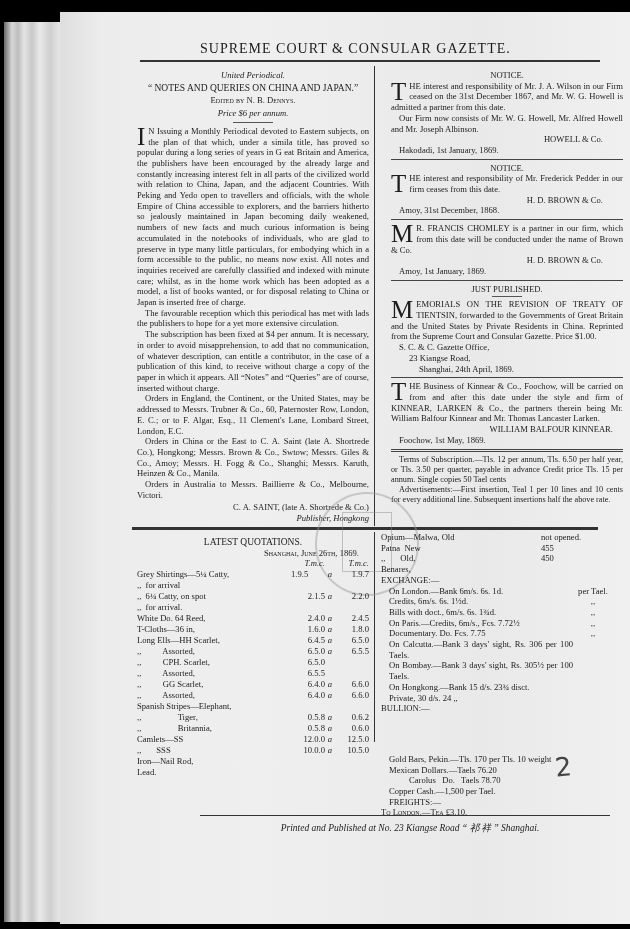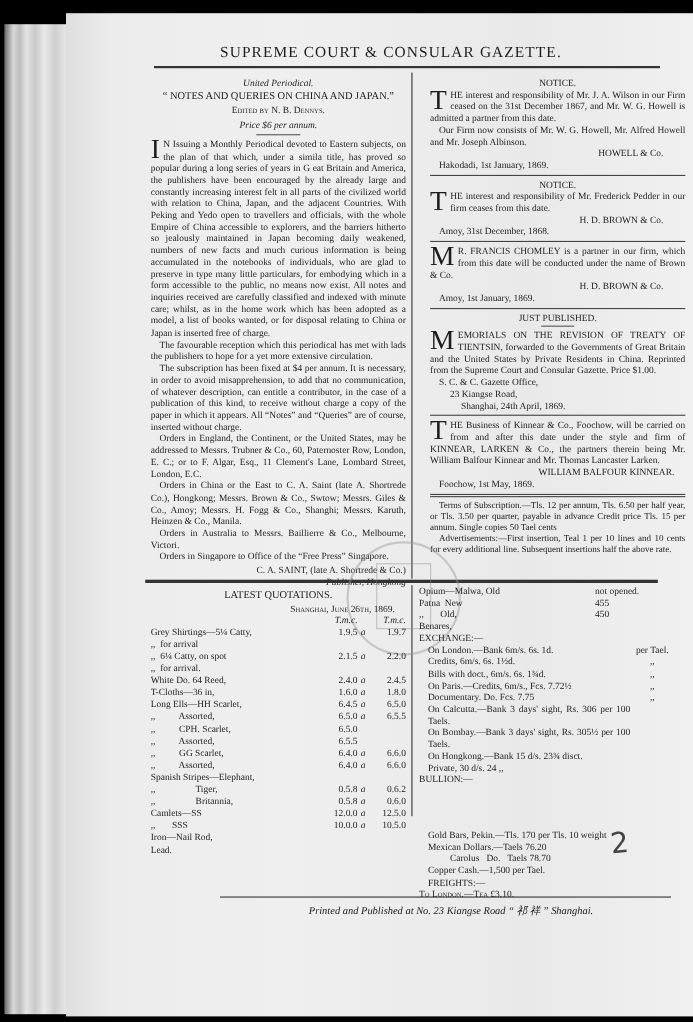--- a/index.html
+++ b/index.html
@@ -38,21 +38,20 @@
   <div class="c" style="font-size:9.5px;margin-top:2px">“ NOTES AND QUERIES ON CHINA AND JAPAN.”</div>
   <div class="c sc" style="margin-top:2px">Edited by N. B. Dennys.</div>
   <div class="c" style="font-style:italic;margin-top:2px">Price $6 per annum.</div>
   <div style="width:40px;margin:3px auto;border-top:1px solid #555"></div>
   <div><span class="drop">I</span><span>N Issuing a Monthly Periodical devoted to Eastern subjects, on the plan of that which, under a simila title, has proved so popular during a long series of years in G eat Britain and America, the publishers have been encouraged by the already large and constantly increasing interest felt in all parts of the civilized world with relation to China, Japan, and the adjacent Countries. With Peking and Yedo open to travellers and officials, with the whole Empire of China accessible to explorers, and the barriers hitherto so jealously maintained in Japan becoming daily weakened, numbers of new facts and much curious information is being accumulated in the notebooks of individuals, who are glad to preserve in type many little particulars, for embodying which in a form accessible to the public, no means now exist. All notes and inquiries received are carefully classified and indexed with minute care; whilst, as in the home work which has been adopted as a model, a list of books wanted, or for disposal relating to China or Japan is inserted free of charge.</span></div>
   <p>The favourable reception which this periodical has met with lads the publishers to hope for a yet more extensive circulation.</p>
   <p>The subscription has been fixed at $4 per annum. It is necessary, in order to avoid misapprehension, to add that no communication, of whatever description, can entitle a contributor, in the case of a publication of this kind, to receive without charge a copy of the paper in which it appears. All “Notes” and “Queries” are of course, inserted without charge.</p>
   <p>Orders in England, the Continent, or the United States, may be addressed to Messrs. Trubner &amp; Co., 60, Paternoster Row, London, E. C.; or to F. Algar, Esq., 11 Clement's Lane, Lombard Street, London, E.C.</p>
   <p>Orders in China or the East to C. A. Saint (late A. Shortrede Co.), Hongkong; Messrs. Brown &amp; Co., Swtow; Messrs. Giles &amp; Co., Amoy; Messrs. H. Fogg &amp; Co., Shanghi; Messrs. Karuth, Heinzen &amp; Co., Manila.</p>
   <p>Orders in Australia to Messrs. Baillierre &amp; Co., Melbourne, Victori.</p>
-  <p>Orders in Singapore to Office of the “Free Press” Singapore.</p>
   <div class="r" style="margin-top:2px">C. A. SAINT, (late A. Shortrede &amp; Co.)</div>
   <div class="r" style="font-style:italic">Publisher, Hongkong</div>
 </div>
 
 <div class="col" style="left:367px;top:70px;width:232px;margin-left:24px;">
   <div>
     <div class="c">NOTICE.</div>
     <div><span class="drop">T</span><span>HE interest and responsibility of Mr. J. A. Wilson in our Firm ceased on the 31st December 1867, and Mr. W. G. Howell is admitted a partner from this date.</span></div>
     <p>Our Firm now consists of Mr. W. G. Howell, Mr. Alfred Howell and Mr. Joseph Albinson.</p>
     <div class="r" style="padding-right:20px">HOWELL &amp; Co.</div>
@@ -105,21 +104,21 @@
         <tr>
           <td></td>
           <td style="font-style:italic;text-align:right">T.m.c.</td>
           <td></td>
           <td style="font-style:italic;text-align:right">T.m.c.</td>
         </tr>
     </tbody>
       <tbody id="qrows">
         <tr>
           <td class="dots" style="white-space:pre">Grey Shirtings—5¼ Catty,</td>
-    <td style="text-align:right;width:34px">1.9.5</td>
+    <td style="width:34px">1.9.5</td>
     <td style="text-align:center;width:10px;font-style:italic">a</td>
     <td style="text-align:right;width:34px">1.9.7</td>
         </tr>
         <tr>
           <td class="dots" style="white-space:pre">,,  for arrival</td>
     <td style="text-align:right;width:34px"></td>
     <td style="text-align:center;width:10px;font-style:italic"></td>
     <td style="text-align:right;width:34px"></td>
         </tr>
         <tr>

